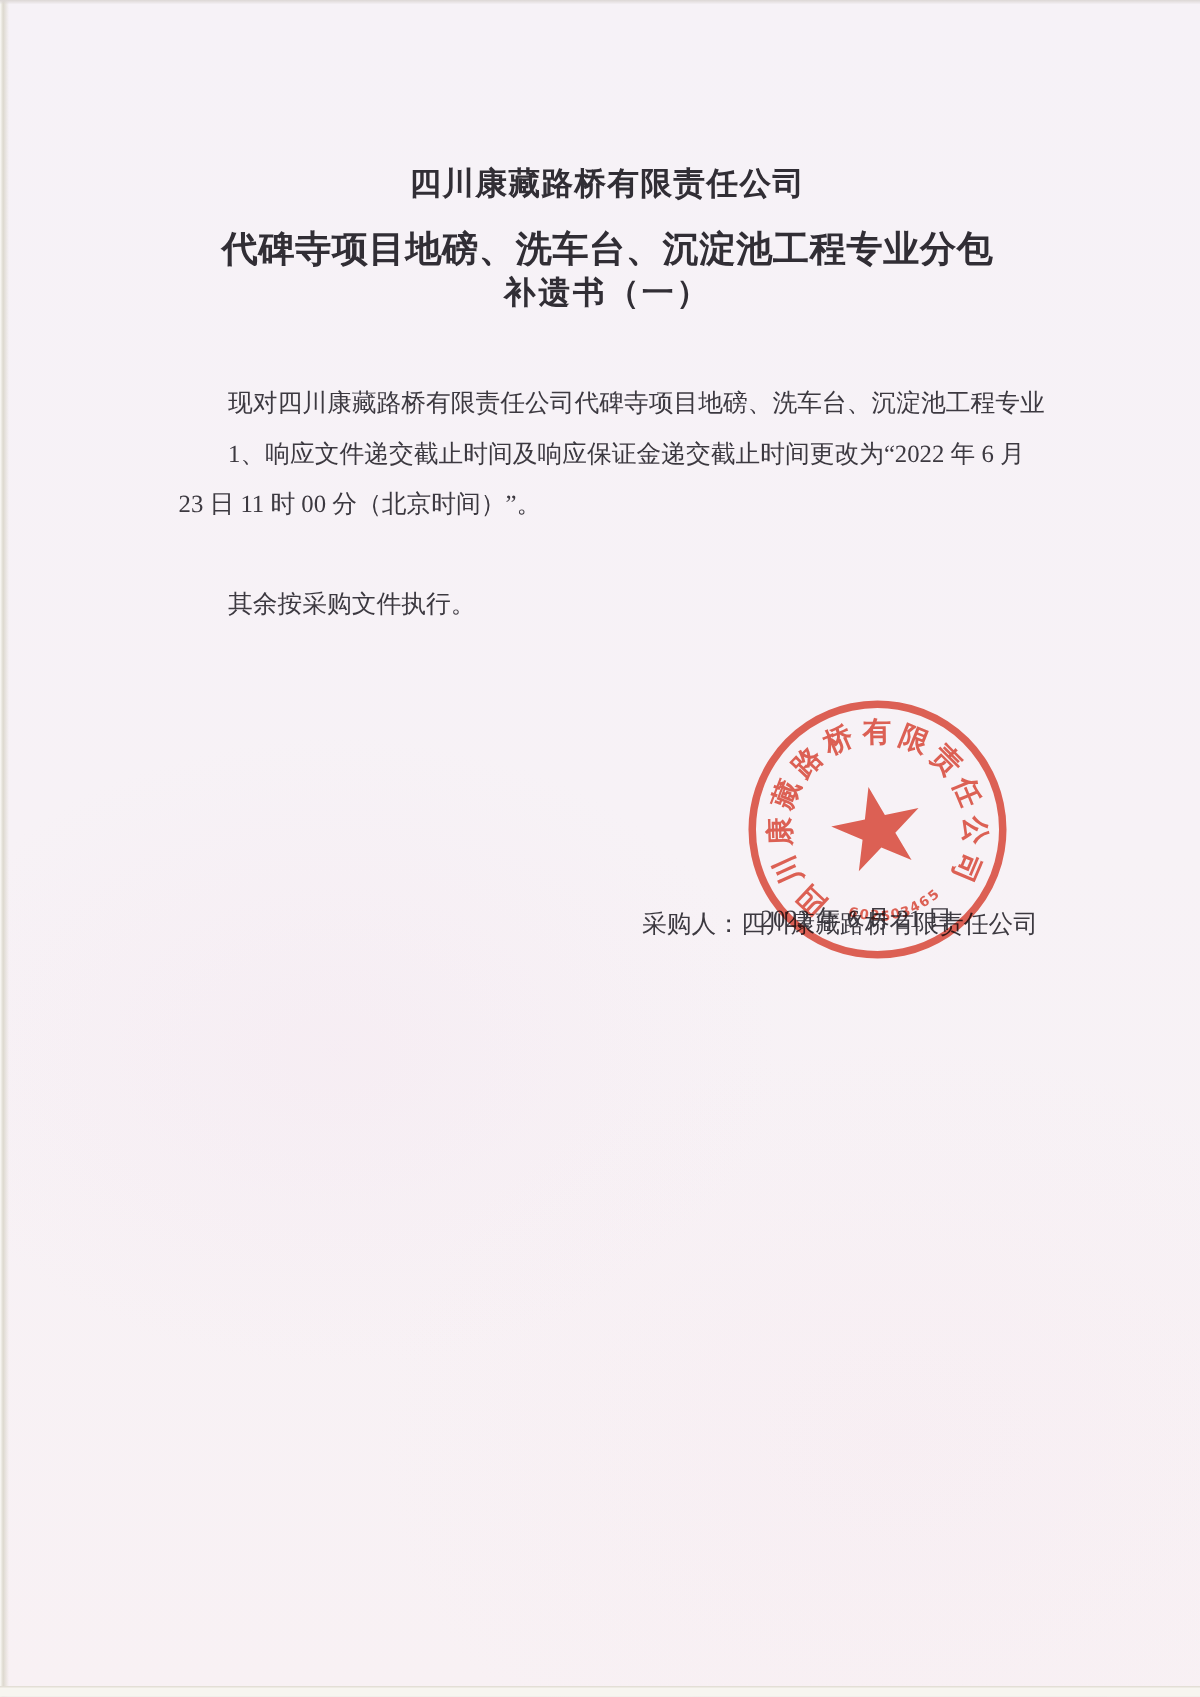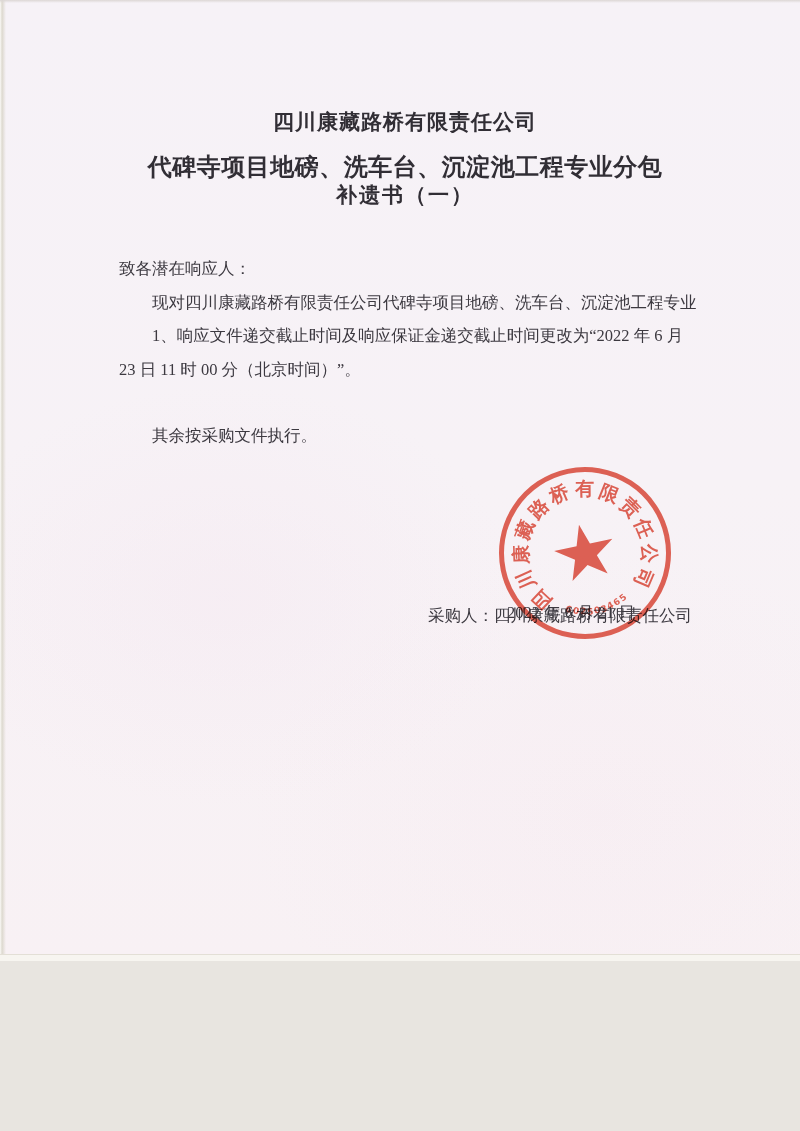--- a/index.html
+++ b/index.html
@@ -3,21 +3,21 @@
 <meta charset="utf-8">
 <style>
   :root{
     --paper:#f7f2f6;
     --ink:#3c3940;
     --seal:#e0503f;
   }
   html,body{margin:0;padding:0;}
   body{width:800px;height:1131px;overflow:hidden;background:#e8e5e0;}
   .page{
-    position:relative;width:800px;height:961px;
+    position:relative;width:800px;height:1131px;
     background:linear-gradient(180deg,#f6f2f7 0%,#f7f2f6 50%,#f8f1f4 100%);
     font-family:"Liberation Serif","DejaVu Serif",serif;
     color:var(--ink);
   }
   .tint{
     position:absolute;inset:0;pointer-events:none;
     background:
       radial-gradient(ellipse 420px 300px at 28% 62%, rgba(243,226,238,.28), transparent 70%),
       radial-gradient(ellipse 500px 380px at 75% 85%, rgba(246,230,238,.25), transparent 70%);
   }
@@ -71,21 +71,20 @@
   <div class="edge-top"></div>
   <div class="edge-bottom"></div>
 
   <div class="titles">
     <div class="t1">四川康藏路桥有限责任公司</div>
     <div class="t2">代碑寺项目地磅、洗车台、沉淀池工程专业分包</div>
     <div class="t3">补遗书（一）</div>
   </div>
 
   <div class="body">
-    <div class="line">致各潜在响应人：</div>
     <div>
         <div class="line indent">现对四川康藏路桥有限责任公司代碑寺项目地磅、洗车台、沉淀池工程专业</div>
       </div>
     <div>
         <div class="line indent"><span>1、响应文件递交截止时间及响应保证金递交截止时间更改为“</span><span class="u">2022</span><span> 年 </span><span class="u">6</span><span> 月</span></div>
         <div class="line"><span class="u">23</span><span> 日 </span><span class="u">11</span><span> 时 </span><span class="u">00</span><span> 分（北京时间）”。</span></div>
       </div>
     <div class="line indent closing">其余按采购文件执行。</div>
   </div>
 

